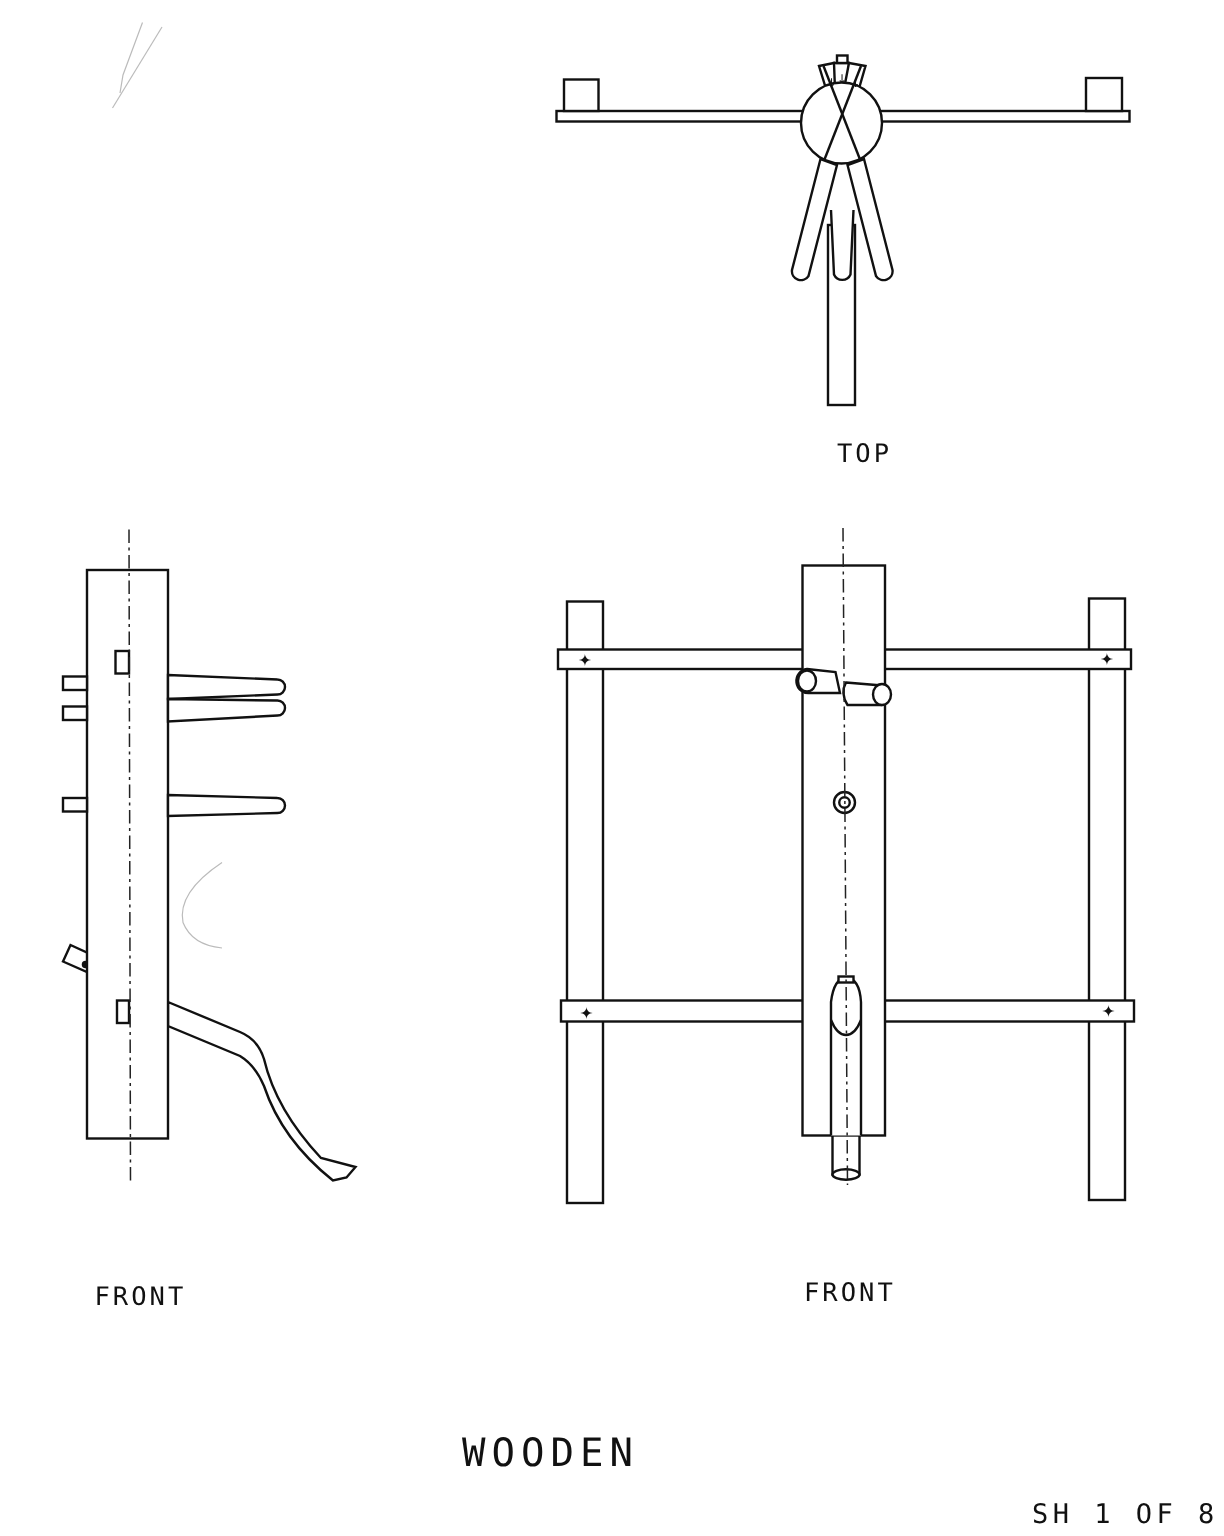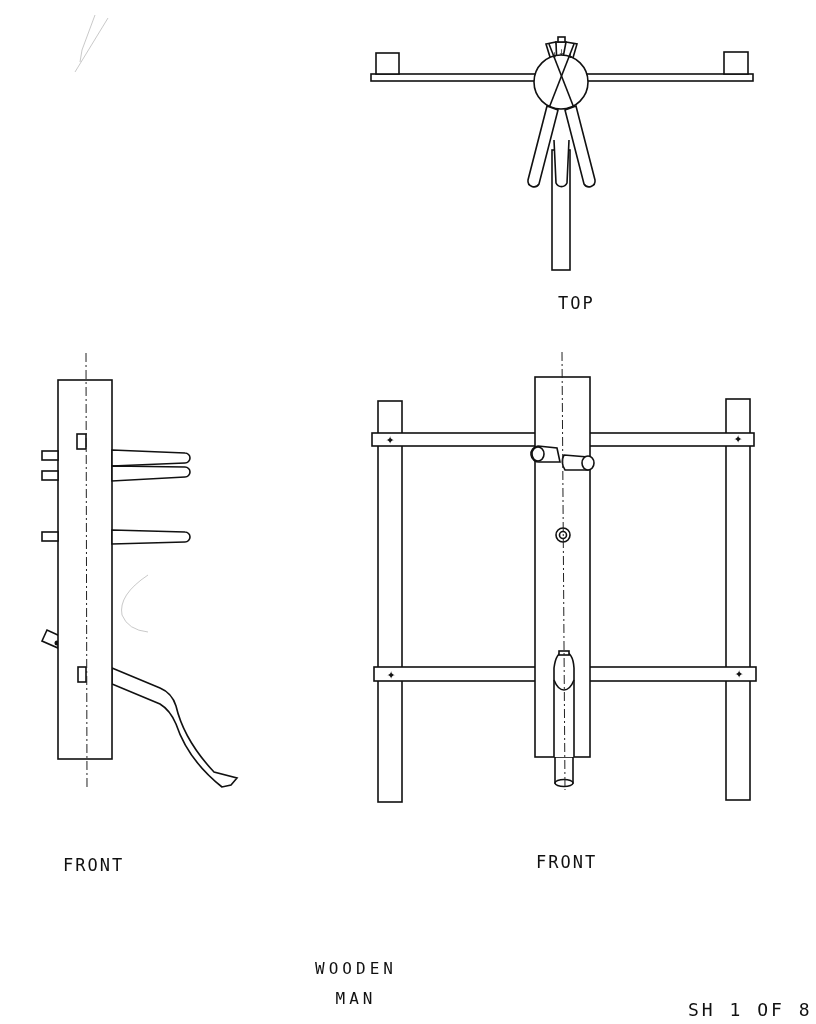--- a/index.html
+++ b/index.html
@@ -5,21 +5,21 @@
     html, body { margin: 0; padding: 0; background: #ffffff; }
     body { width: 816px; height: 1024px; position: relative; overflow: hidden; font-family: "DejaVu Sans Mono", monospace; }
     #sheet { position: absolute; left: 0; top: 0; width: 816px; height: 1024px; }
     svg { position: absolute; left: 0; top: 0; }
     .ln { fill: #ffffff; stroke: #111111; stroke-width: 1.6; }
     .ln-nofill { fill: none; stroke: #111111; stroke-width: 1.6; }
     .center { fill: none; stroke: #222222; stroke-width: 1; stroke-dasharray: 9 3 2 3; }
     .faint { fill: none; stroke: #bbbbbb; stroke-width: 0.8; }
     .label { position: absolute; color: #111111; font-family: "DejaVu Sans Mono", monospace; letter-spacing: 2px; white-space: nowrap; }
     .view-label { font-size: 17px; }
-    .title { font-size: 16px; letter-spacing: 4px; text-align: center; line-height: 30px; }
+    .title { font-size: 26px; letter-spacing: 4px; text-align: right; line-height: 30px; }
     .sheet-no { font-size: 18px; letter-spacing: 3px; }
   </style>
 </head>
 <body>
 
 <div id="sheet">
 
   <svg width="816" height="1024" viewBox="0 0 816 1024">
 
     <path class="faint" d="M95 15 L82 50 L80 62"></path>
@@ -113,17 +113,16 @@
       <line class="center" x1="562" y1="352" x2="565" y2="790"></line>
     </g>
   </svg>
 
   <div class="label view-label" style="left:542px; top:293px;margin-left:16px;">TOP</div>
   <div class="label view-label" style="left:63px; top:855px;">FRONT</div>
   <div class="label view-label" style="left:536px; top:852px;">FRONT</div>
 
   <div class="label title" style="left:286px; top:954px; width:140px;">
     <div>WOODEN</div>
-    <div>MAN</div>
   </div>
   <div class="label sheet-no" style="left:688px; top:999px;text-align:right;">SH 1 OF 8</div>
 
 </div>
 
 </body></html>

